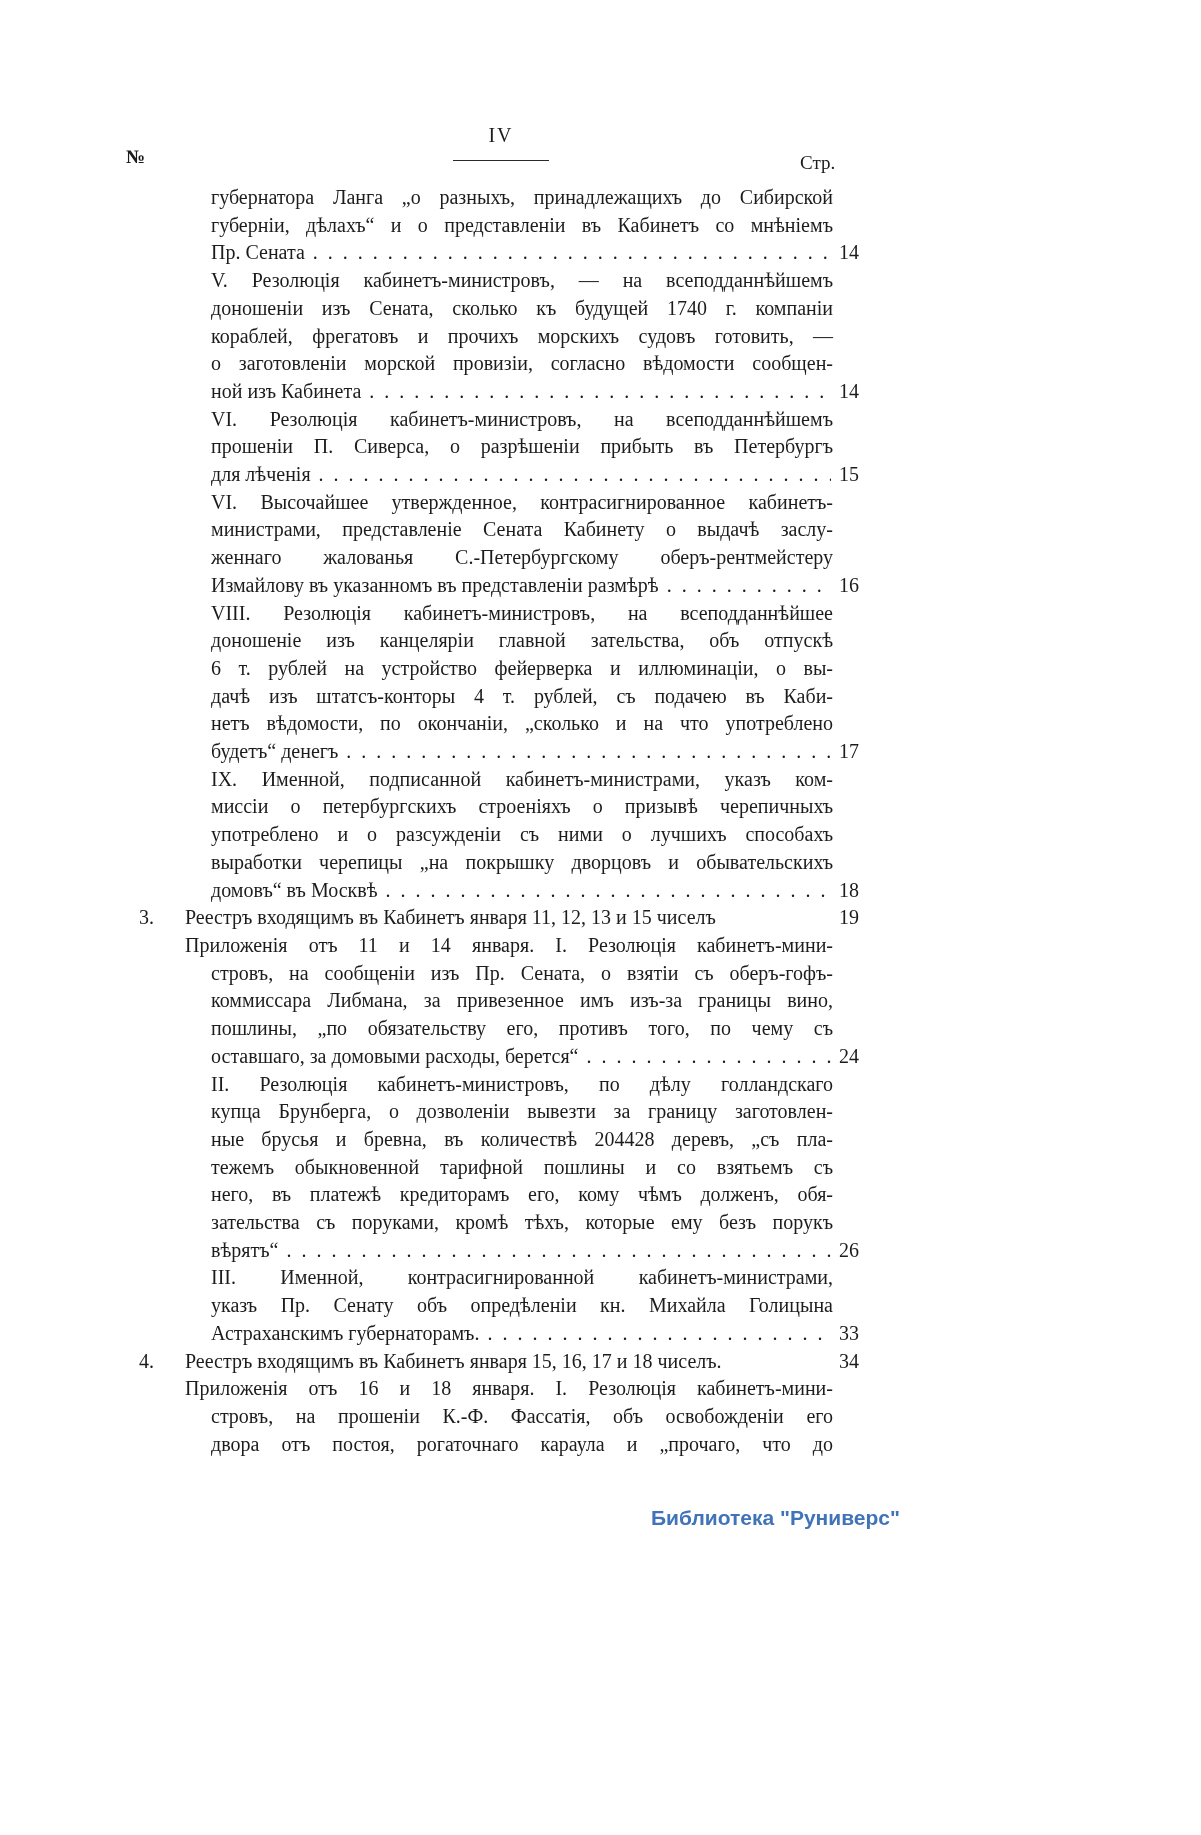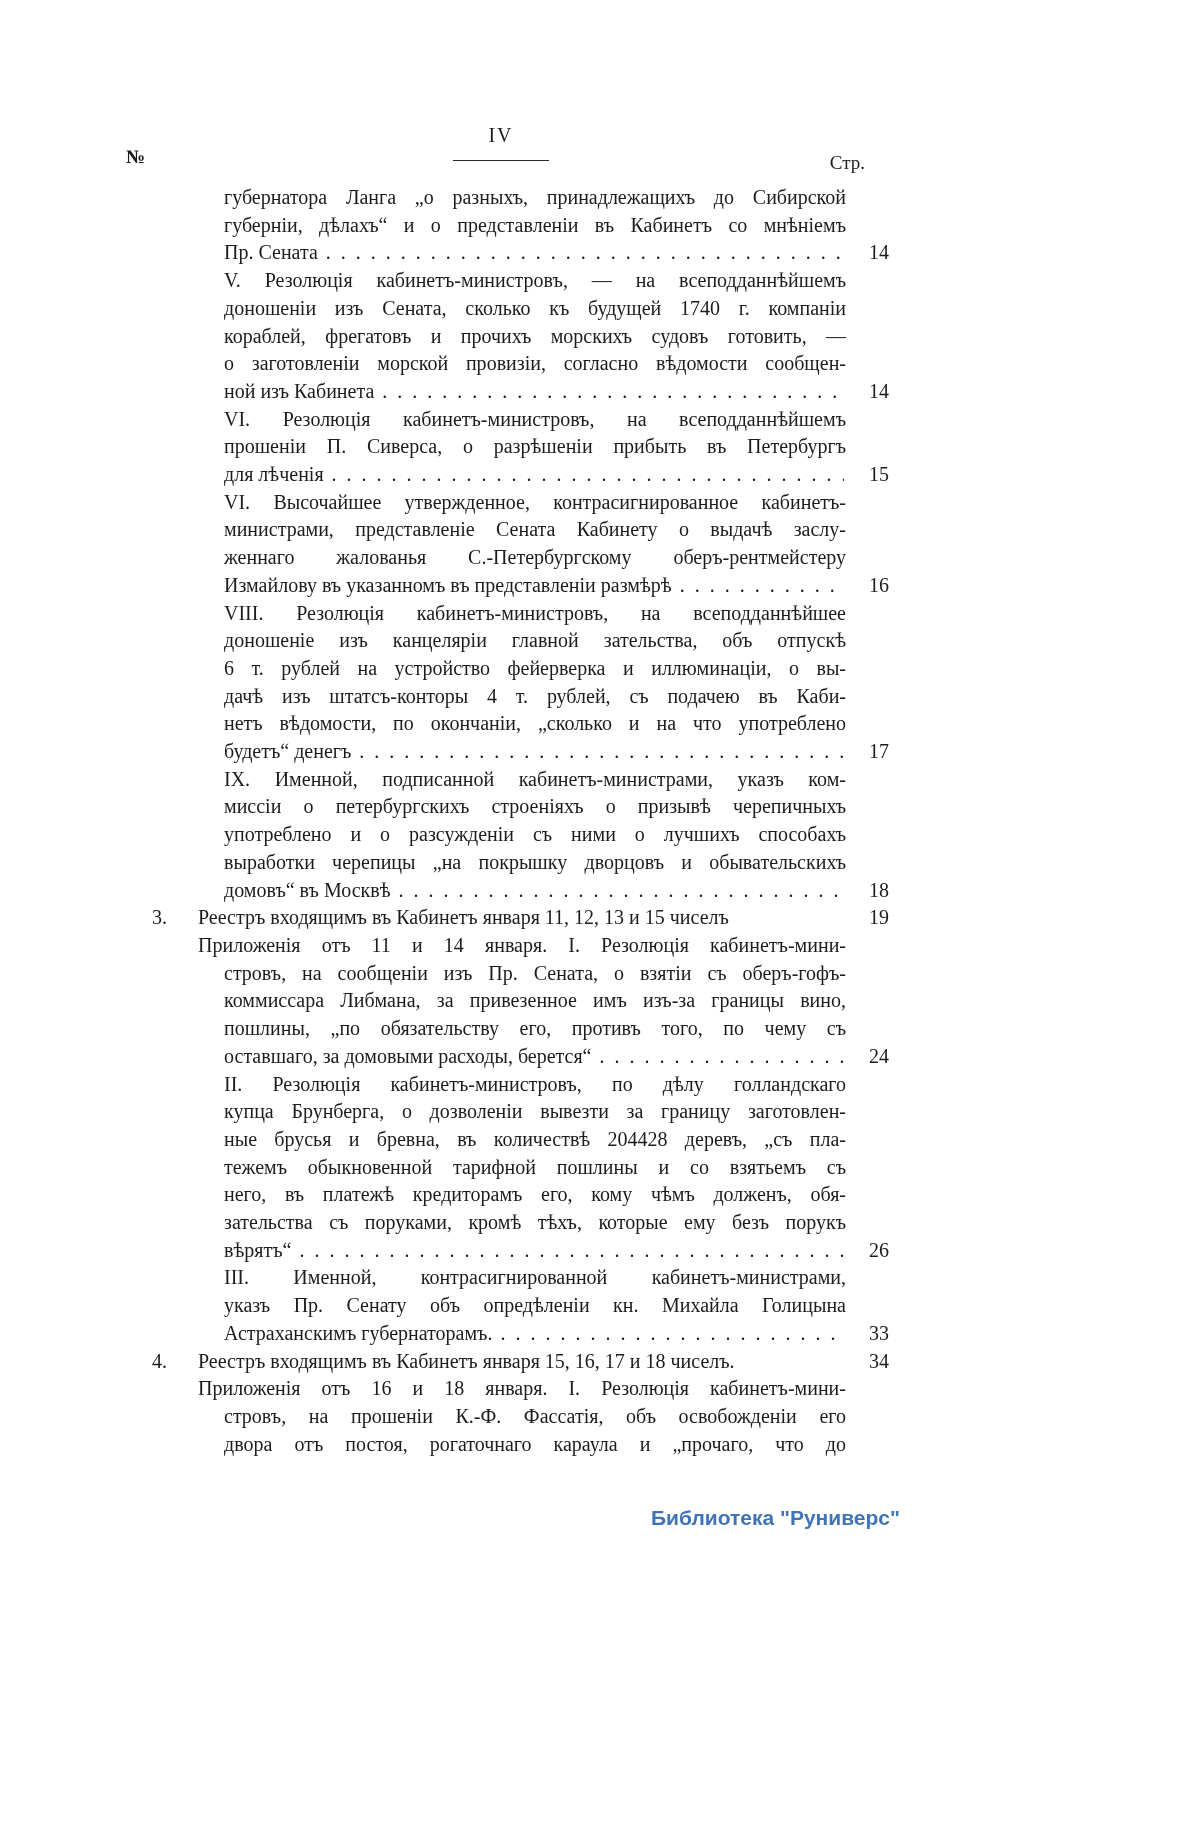--- a/index.html
+++ b/index.html
@@ -28,29 +28,29 @@
   .hdr-no {
     position: absolute;
     top: 146px;
     left: 126px;
     font-size: 19px;
     font-weight: bold;
   }
   .hdr-str {
     position: absolute;
     top: 152px;
-    left: 772px;
+    left: 800px;
     width: 93px;
-    text-align: right;
+    text-align: left;
     font-size: 19px;
   }
   
   .toc {
     position: absolute;
-    left: 198px;
+    left: 185px;
     top: 184px;
     width: 648px;
     font-size: 20px;
     line-height: 27.7px;
   }
   .line { position: relative; width: 648px; box-sizing: border-box; }
   .line.inner { padding-left: 26px; }
   .line.full { text-align: justify; text-align-last: justify; }
   .line.dotted { display: flex; }
   .line.dotted .text { white-space: nowrap; }
@@ -61,21 +61,21 @@
     margin-left: 8px;
     margin-right: 2px;
     word-spacing: 5px;
   }
   .itemnum { position: absolute; left: -46px; top: 0; }
   .pageno {
     position: absolute;
     right: -60px;
     top: 0;
     width: 54px;
-    text-align: center;
+    text-align: left;
   }
   
   .watermark {
     position: absolute;
     top: 1506px;
     left: 0;
     width: 900px;
     text-align: right;
     font-family: "Liberation Sans", sans-serif;
     font-size: 21px;

